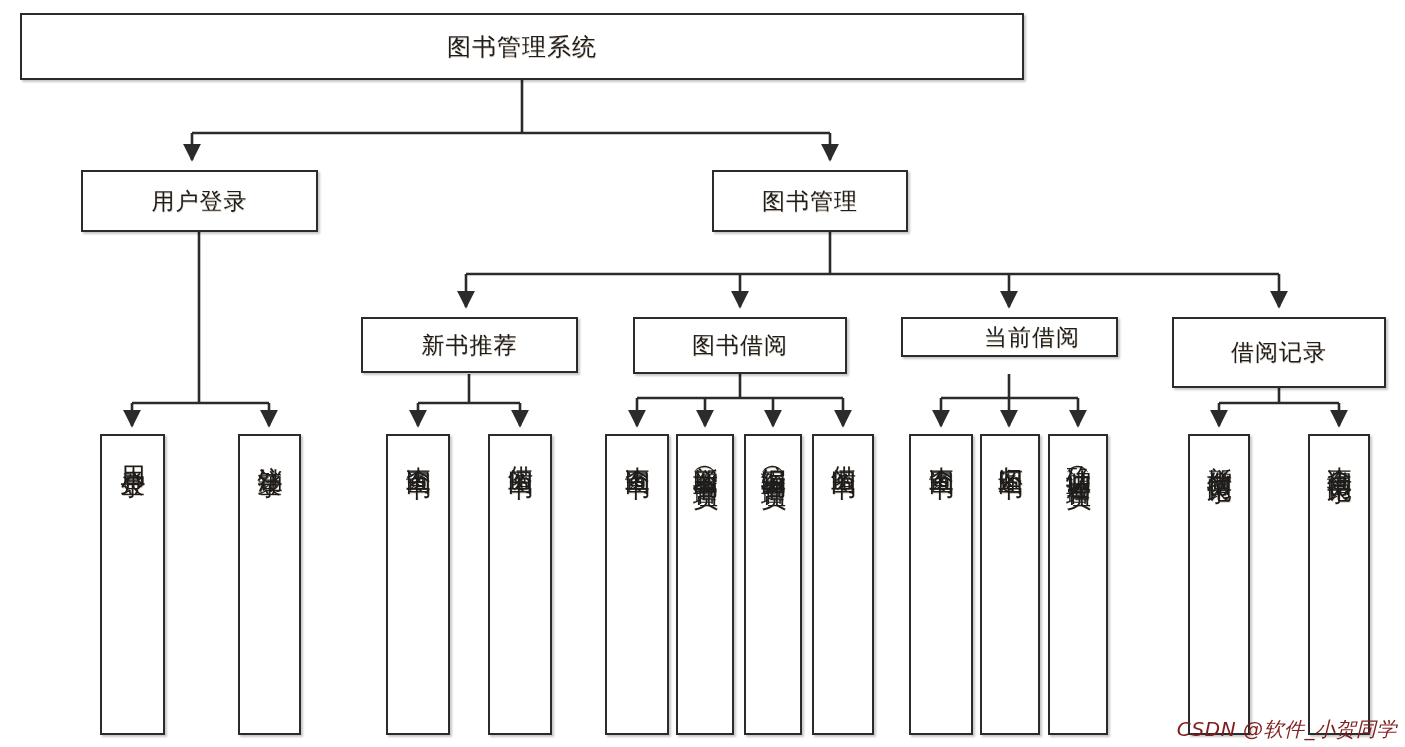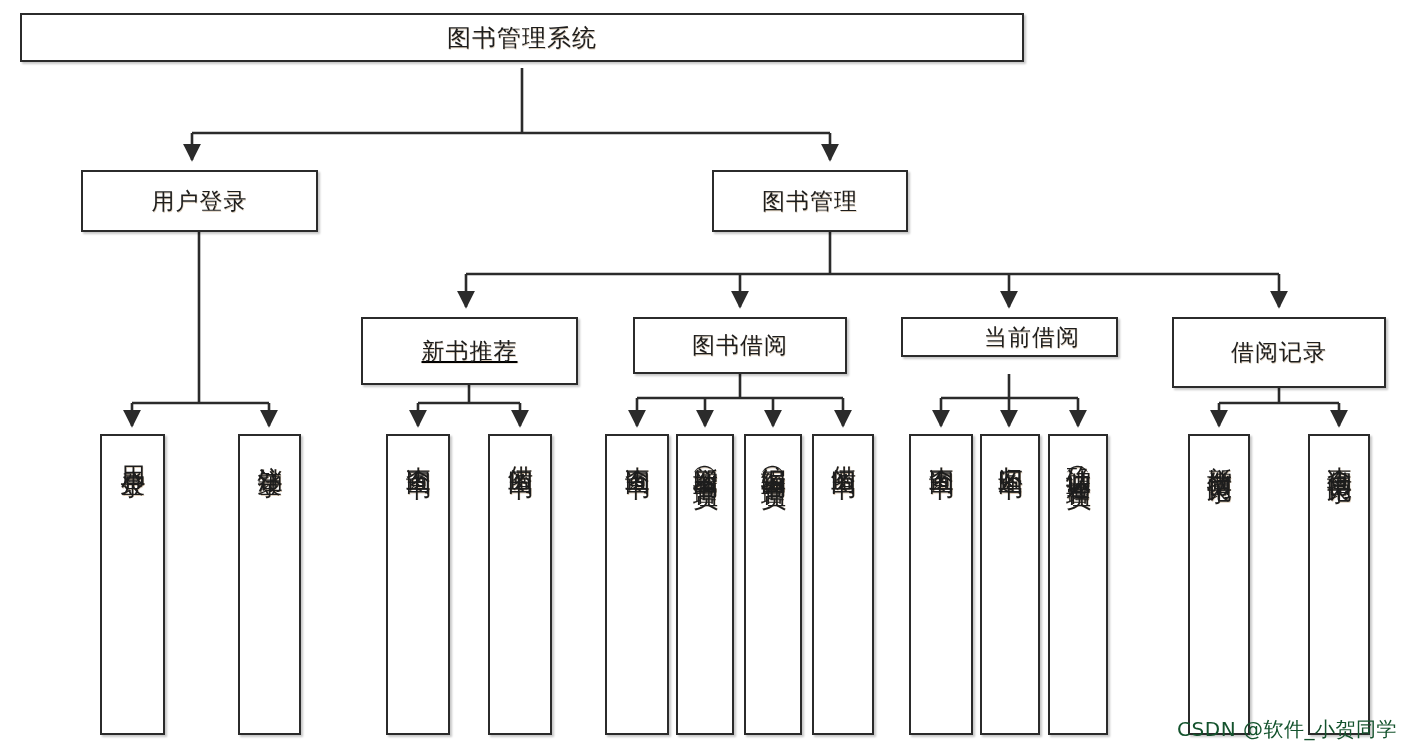--- a/index.html
+++ b/index.html
@@ -46,24 +46,25 @@
     letter-spacing:3px;
     white-space:normal;
     max-height:280px;
   }
 
   .watermark{
     position:absolute;
     right:8px;
     bottom:4px;
     font-size:20px;
-    color:#14532d;
+    color:#7f1d1d;
     letter-spacing:0.5px;
     white-space:nowrap;
     user-select:none;
+    font-style:italic;
   }
 </style>
 </head>
 <body>
 
 <div id="canvas">
 
   <svg class="connectors" viewBox="0 0 1405 747" xmlns="http://www.w3.org/2000/svg">
     <defs>
       <marker id="arrow" viewBox="0 0 10 10" refX="9" refY="5" markerWidth="7" markerHeight="7" orient="auto-start-reverse">
@@ -108,33 +109,33 @@
       <path d="M 1009 398 L 1009 426" marker-end="url(#arrow)"></path>
       <path d="M 1078 398 L 1078 426" marker-end="url(#arrow)"></path>
 
       <path d="M 1279 374 L 1279 403"></path>
       <path d="M 1219 403 L 1339 403"></path>
       <path d="M 1219 403 L 1219 426" marker-end="url(#arrow)"></path>
       <path d="M 1339 403 L 1339 426" marker-end="url(#arrow)"></path>
     </g>
   </svg>
 
-  <div class="node root" style="left:20px;top:13px;width:1004px;height:49px;">
+  <div class="node root" style="left:20px;top:13px;width:1004px;height:67px;">
     <span class="lbl">图书管理系统</span>
   </div>
 
   <div class="node" style="left:81px;top:170px;width:237px;height:62px;">
     <span class="lbl">用户登录</span>
   </div>
 
   <div class="node" style="left:712px;top:170px;width:196px;height:62px;">
     <span class="lbl">图书管理</span>
   </div>
 
-  <div class="node" style="left:361px;top:317px;width:217px;height:68px;text-decoration:underline;">
+  <div class="node" style="left:361px;top:317px;width:217px;height:56px;">
     <span class="lbl">新书推荐</span>
   </div>
 
   <div class="node" style="left:633px;top:317px;width:214px;height:57px;align-items:center;">
     <span class="lbl">图书借阅</span>
   </div>
 
   <div class="node" style="left:901px;top:317px;width:217px;height:40px;padding-left:45px;">
     <span class="lbl">当前借阅</span>
   </div>

